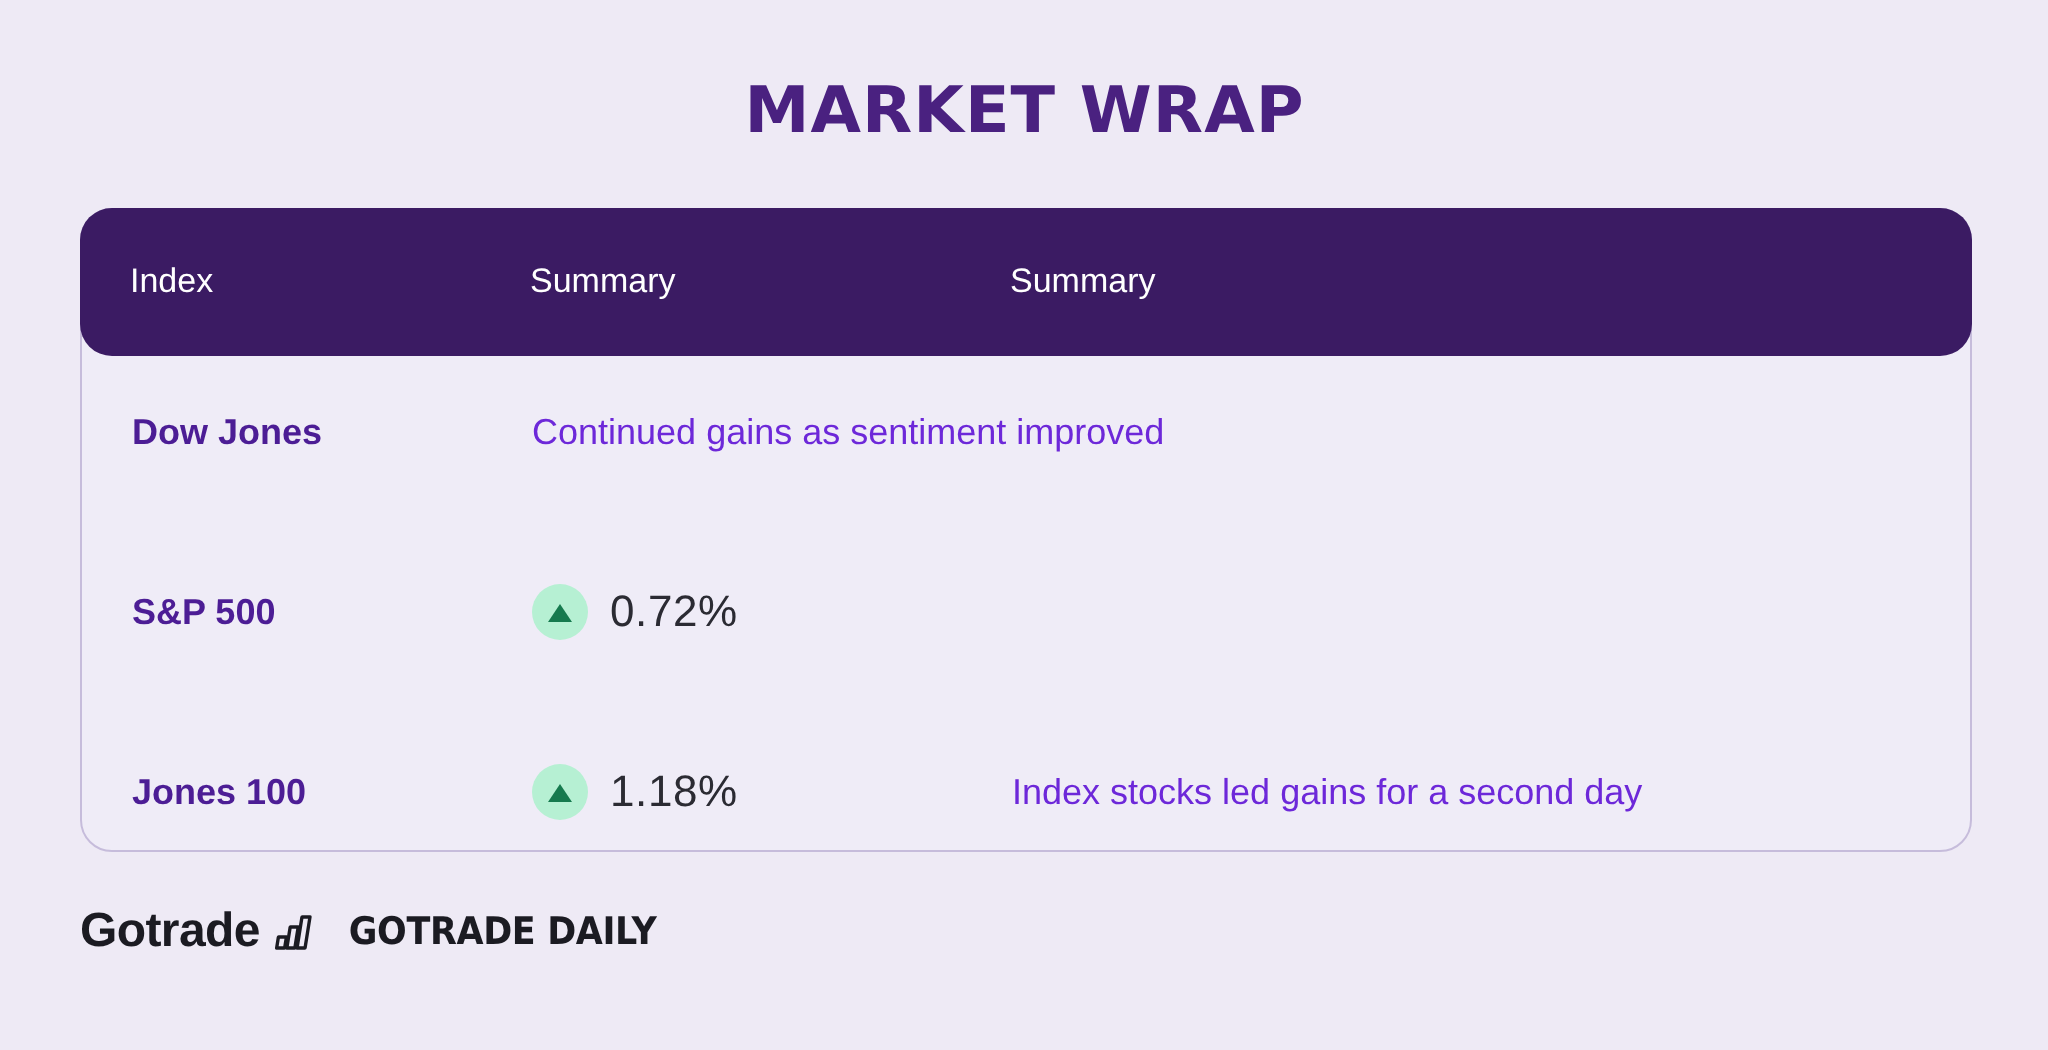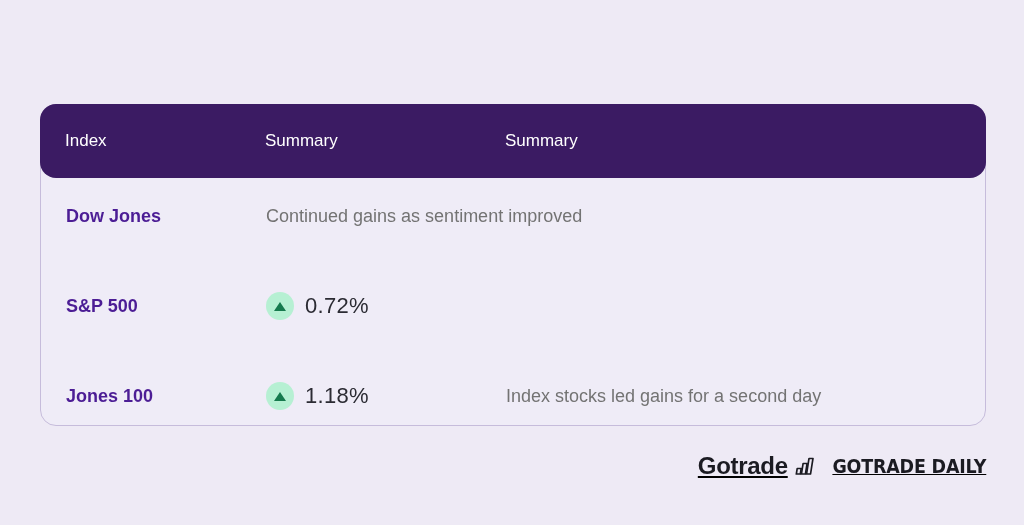--- a/index.html
+++ b/index.html
@@ -120,34 +120,33 @@
     font-size: 22px;
     font-weight: 500;
     color: #2b2b33;
     letter-spacing: 0.3px;
     font-family: "Liberation Sans", sans-serif;
   }
 
   .summary-text {
     font-size: 18px;
     font-weight: 400;
-    color: #737373;
+    color: #6d28d9;
     font-family: "Liberation Sans", sans-serif;
   }
 
   
   .footer {
     position: absolute;
     left: 40px;
     right: 38px;
     top: 452px;
     display: flex;
     align-items: center;
-    justify-content: flex-end;
-    text-decoration: underline;
+    justify-content: flex-start;
   }
   .brand {
     display: flex;
     align-items: center;
     gap: 7px;
   }
   .brand-name {
     font-size: 24px;
     font-weight: 700;
     color: #1b1b22;
@@ -165,20 +164,23 @@
     font-family: "DejaVu Sans", sans-serif;
     transform: scaleX(0.92);
     transform-origin: right center;
   }
 </style>
 </head>
 <body>
 
 <div class="page">
 
+  <div class="title-wrap">
+    <span class="title">MARKET WRAP</span>
+  </div>
 
   <div class="card">
 
     <div class="table-header">
       <div class="th col-index">Index</div>
       <div class="th col-change">Summary</div>
       <div class="th col-summary">Summary</div>
     </div>
 
     <div class="rows">

